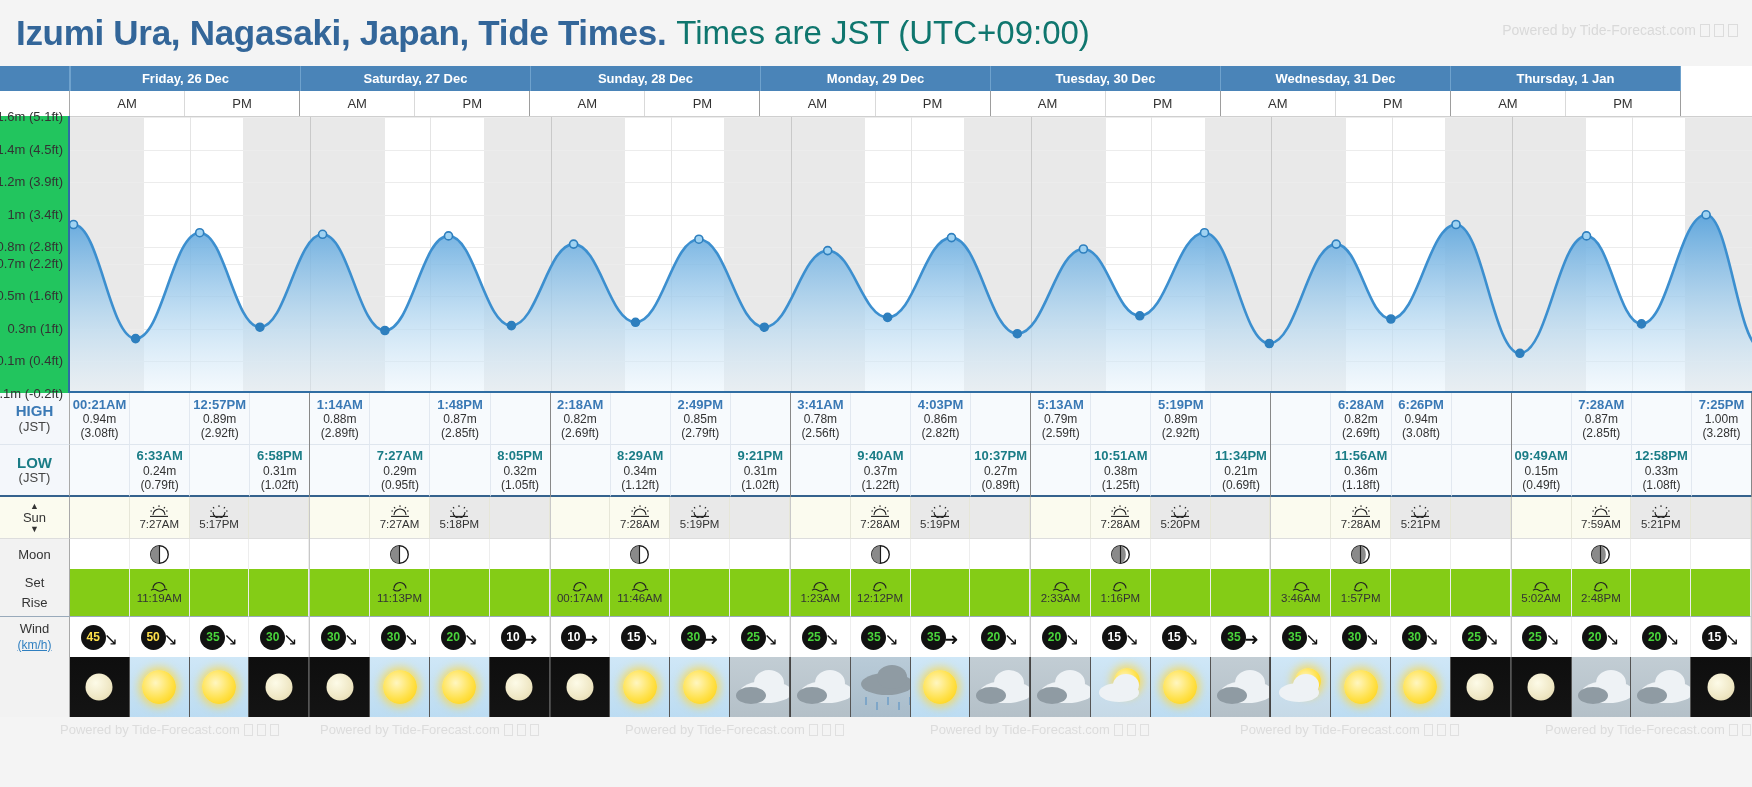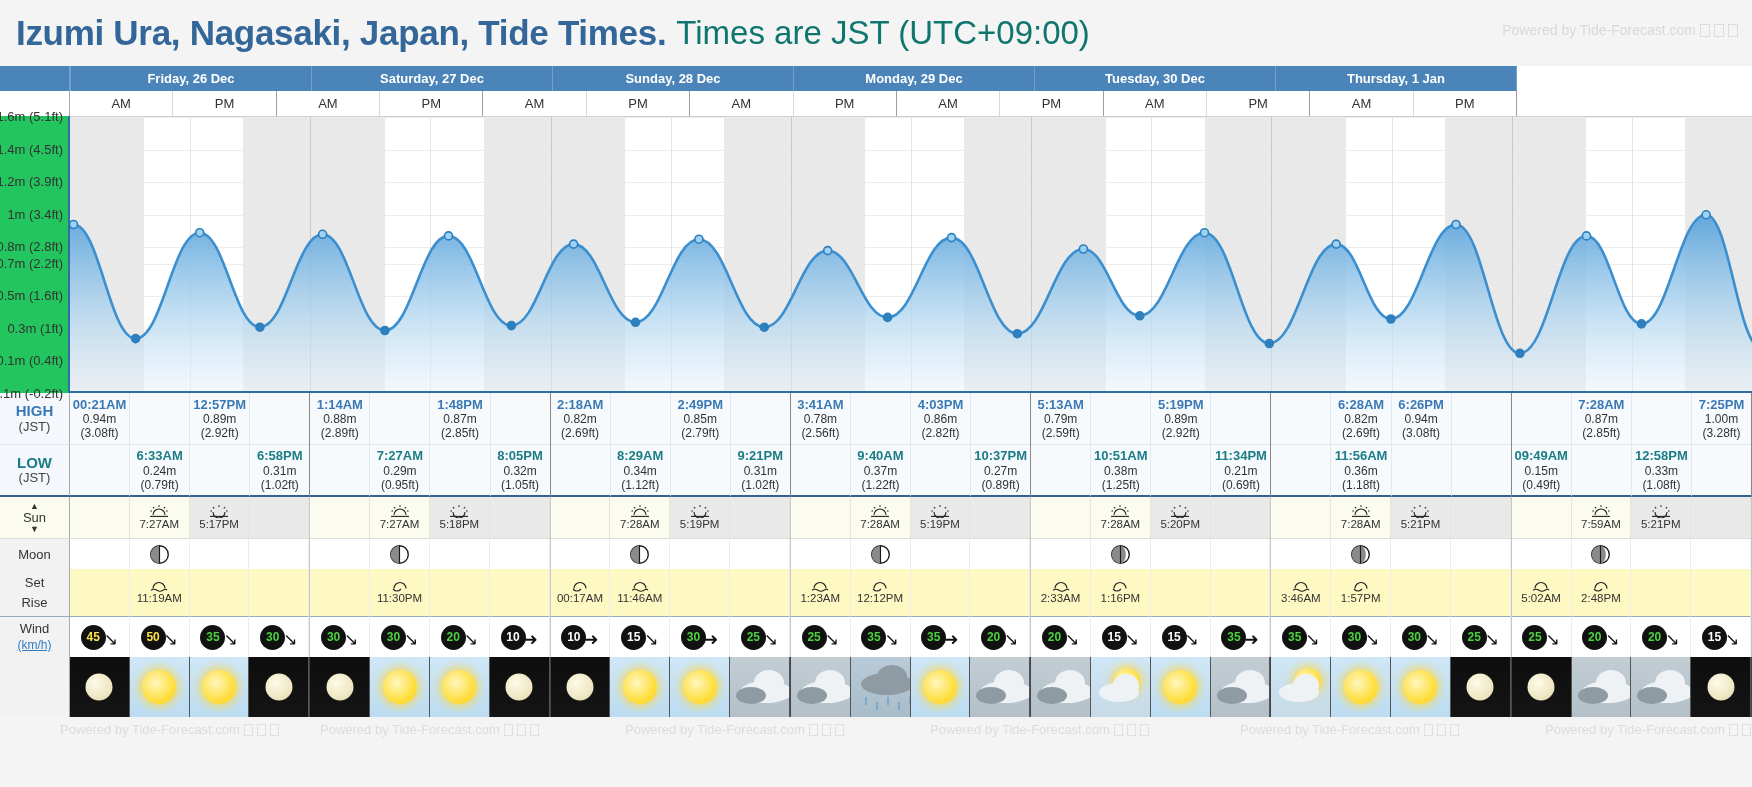--- a/index.html
+++ b/index.html
@@ -14,21 +14,21 @@
 
   
   .titlebar { height: 66px; display: flex; align-items: center; padding-left: 16px; position: relative; }
   .title-main { font-size: 35px; font-weight: bold; color: #336699; letter-spacing: -0.3px; white-space: nowrap; }
   .title-sub  { font-size: 33px; color: #0f766e; margin-left: 10px; white-space: nowrap; }
   .wm-title { position: absolute; right: 14px; top: 22px; font-size: 14px; color: #d9d9d9; display:flex; align-items:center; gap:4px;}
   .wm-box { width: 10px; height: 13px; border: 1px solid #dcdcdc; display:inline-block; }
 
   
   .grid { position: relative; width: 1752px; background: #fff; }
-  .row { display: flex; width: 1517px; }
+  .row { display: flex; width: 1681px; }
   .lbl {
     width: 70px; min-width: 70px; flex: 0 0 70px;
     background: #f2f2f2; border-right: 1px solid #a9a9a9;
     display: flex; flex-direction: column; align-items: center; justify-content: center;
     font-size: 13px; color: #333;
   }
   .daycell { flex: 1 1 0; }
 
   
   .dayhead { height: 25px; background: #4a84b8; border-right: 1px solid #6fa2cd;
@@ -87,21 +87,21 @@
   .arrowup, .arrowdn { font-size: 9px; line-height: 8px; color:#333;}
 
   
   .moonrow { display: flex; height: 30px; }
   .moonrow .lbl { background: #f2f2f2; font-size: 13px; }
   .moonrow .halfwrap { border-right: 1px solid #c8c8c8; }
   .moonrow .qcell { background: #fff; border-right: 1px solid #ededed; }
   .setrow { display: flex; height: 48px; }
   .setrow .lbl { background: #f2f2f2; font-size: 13px; line-height:1.5; border-bottom:1px solid #9ab; }
   .setrow .halfwrap { border-right: 1px solid #c8c8c8; }
-  .setrow .qcell { background: #fef9c3; border-right: 1px solid #ededed; font-size: 11.5px;
+  .setrow .qcell { background: #84cc16; border-right: 1px solid #ededed; font-size: 11.5px;
                    border-bottom: 1px solid #9ab; }
 
   
   .windrow { display: flex; height: 40px; }
   .windrow .lbl { background: #f2f2f2; font-size: 13px; line-height: 1.25; }
   .windrow .lbl em { font-style: normal; color: #2f7fc0; font-size: 12px; text-decoration: underline; }
   .windrow .halfwrap { border-right: 1px solid #c8c8c8; }
   .windrow .qcell { background: #fff; border-right: 1px solid #ededed; flex-direction: row; gap:1px; }
   .wbadge { width: 25px; height: 25px; border-radius: 50%; background: #111;
             display: flex; align-items: center; justify-content: center;
@@ -164,20 +164,23 @@
           <span>Saturday, 27 Dec</span>
         </div>
         <div class="dayhead daycell">
           <span>Sunday, 28 Dec</span>
         </div>
         <div class="dayhead daycell">
           <span>Monday, 29 Dec</span>
         </div>
         <div class="dayhead daycell">
           <span>Tuesday, 30 Dec</span>
+        </div>
+        <div class="dayhead daycell">
+          <span>Wednesday, 31 Dec</span>
         </div>
         <div class="dayhead daycell">
           <span>Thursday, 1 Jan</span>
         </div>
       </div>
 
     <div class="row" id="row-ampm">
       <div class="lbl ampmlbl"></div>
     <div class="ampmwrap">
           <div class="ampm">AM</div>
@@ -847,21 +850,21 @@
         </div>
         <div class="halfwrap">
           <div class="qcell"></div>
           <div class="qcell">
             <svg width="20" height="13" viewBox="0 0 20 13">
               <g stroke="#222" stroke-width="1.1" fill="none">
                 <path d="M4 9.5 A6 6 0 0 1 16 9.5"></path>
                 <path d="M3 10 q4 4 8 0"></path>
               </g>
             </svg>
-            <div>11:30PM</div>
+            <div>11:13PM</div>
           </div>
           <div class="qcell"></div>
           <div class="qcell"></div>
         </div>
         <div class="halfwrap">
           <div class="qcell">
             <svg width="20" height="13" viewBox="0 0 20 13">
               <g stroke="#222" stroke-width="1.1" fill="none">
                 <path d="M4 9.5 A6 6 0 0 1 16 9.5"></path>
                 <path d="M3 10 q4 4 8 0"></path>

